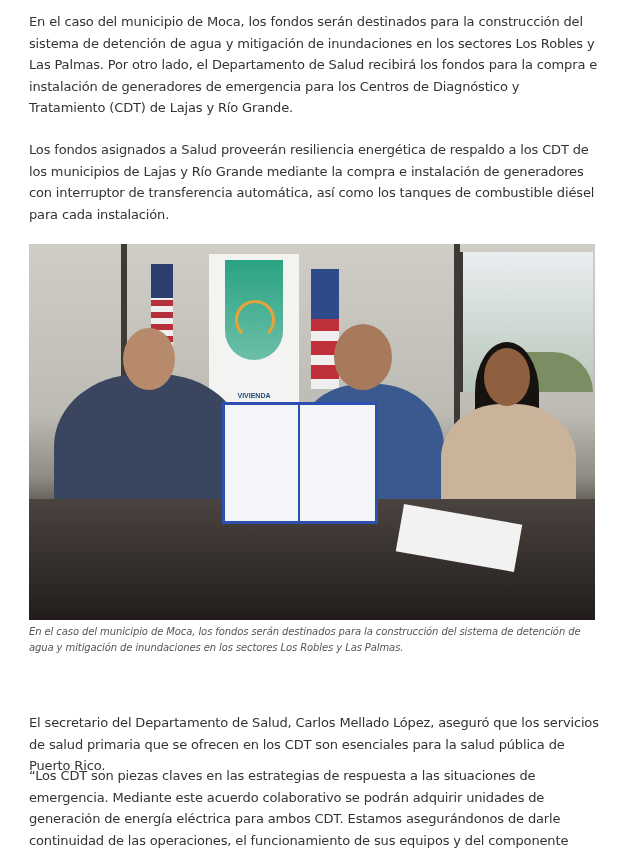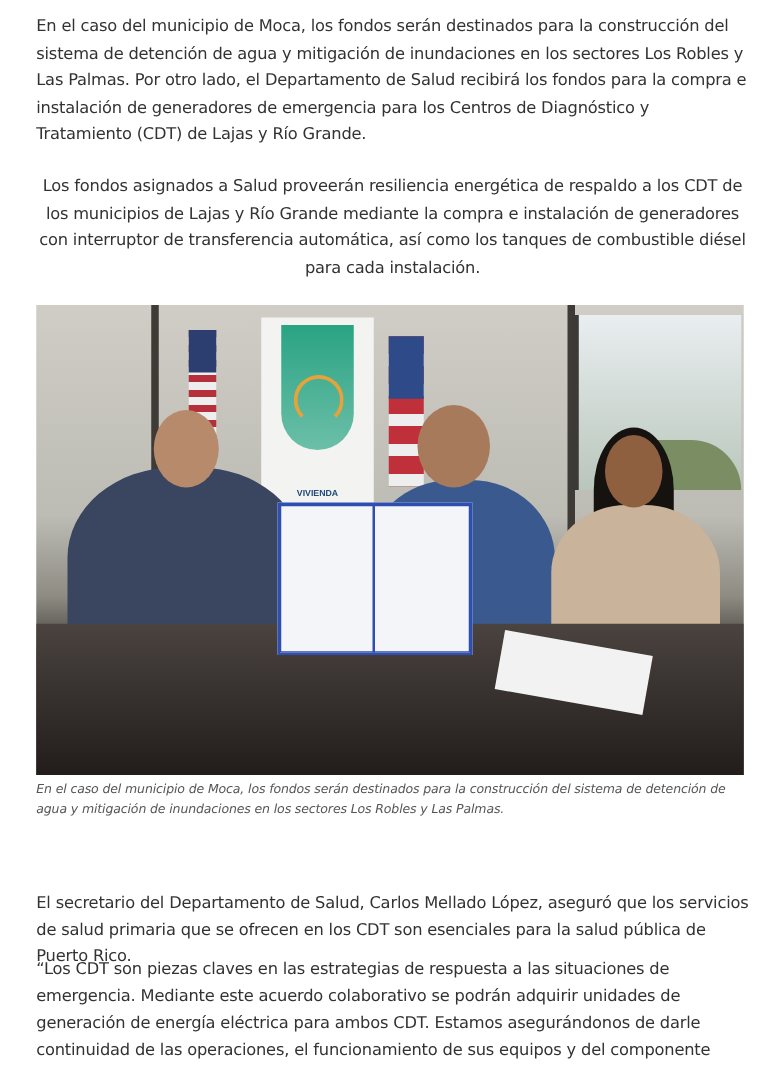--- a/index.html
+++ b/index.html
@@ -1,20 +1,20 @@
 <!DOCTYPE html>
 <html><head>
 <meta charset="utf-8">
 <style>
   html, body { margin:0; padding:0; background:#ffffff; }
   body { width:622px; height:860px; overflow:hidden; font-family:"DejaVu Sans","Liberation Sans",sans-serif; color:#333333; }
   .article { position:relative; padding:0 29px; }
   p.body { font-size:13px; line-height:21.6px; margin:0; letter-spacing:-0.15px; }
   #p1 { position:absolute; top:11px; left:29px; width:570px; }
-  #p2 { position:absolute; top:139px; left:29px; width:570px;text-align:center; }
+  #p2 { position:absolute; top:139px; left:29px; width:570px; }
   #p3 { position:absolute; top:712px; left:29px; width:570px; }
   #p4 { position:absolute; top:765px; left:29px; width:570px; }
   figure { position:absolute; margin:0; top:244px; left:29px; width:566px; }
   .photo { position:relative; width:566px; height:376px; overflow:hidden;
     background:linear-gradient(180deg,#cfcdc6 0%,#bdbcb4 45%,#8d8b82 62%,#3b3631 75%,#2a2522 100%); }
   .wall-window { position:absolute; top:8px; left:430px; width:130px; height:140px; background:linear-gradient(180deg,#e9eef0,#b9c6bb); border-left:4px solid #3c3a36; }
   .wall-window .tree { position:absolute; bottom:0; left:20px; width:110px; height:40px; background:#7b8d63; border-radius:40px 40px 0 0; }
   .pillar { position:absolute; top:0; width:6px; height:260px; background:#3e3b36; }
   .banner { position:absolute; top:10px; left:180px; width:90px; height:190px; background:#f3f3f1; }
   .banner .green { position:absolute; top:6px; left:16px; width:58px; height:100px; background:linear-gradient(180deg,#2aa383,#6cbfa8); border-radius:0 0 29px 29px; }

